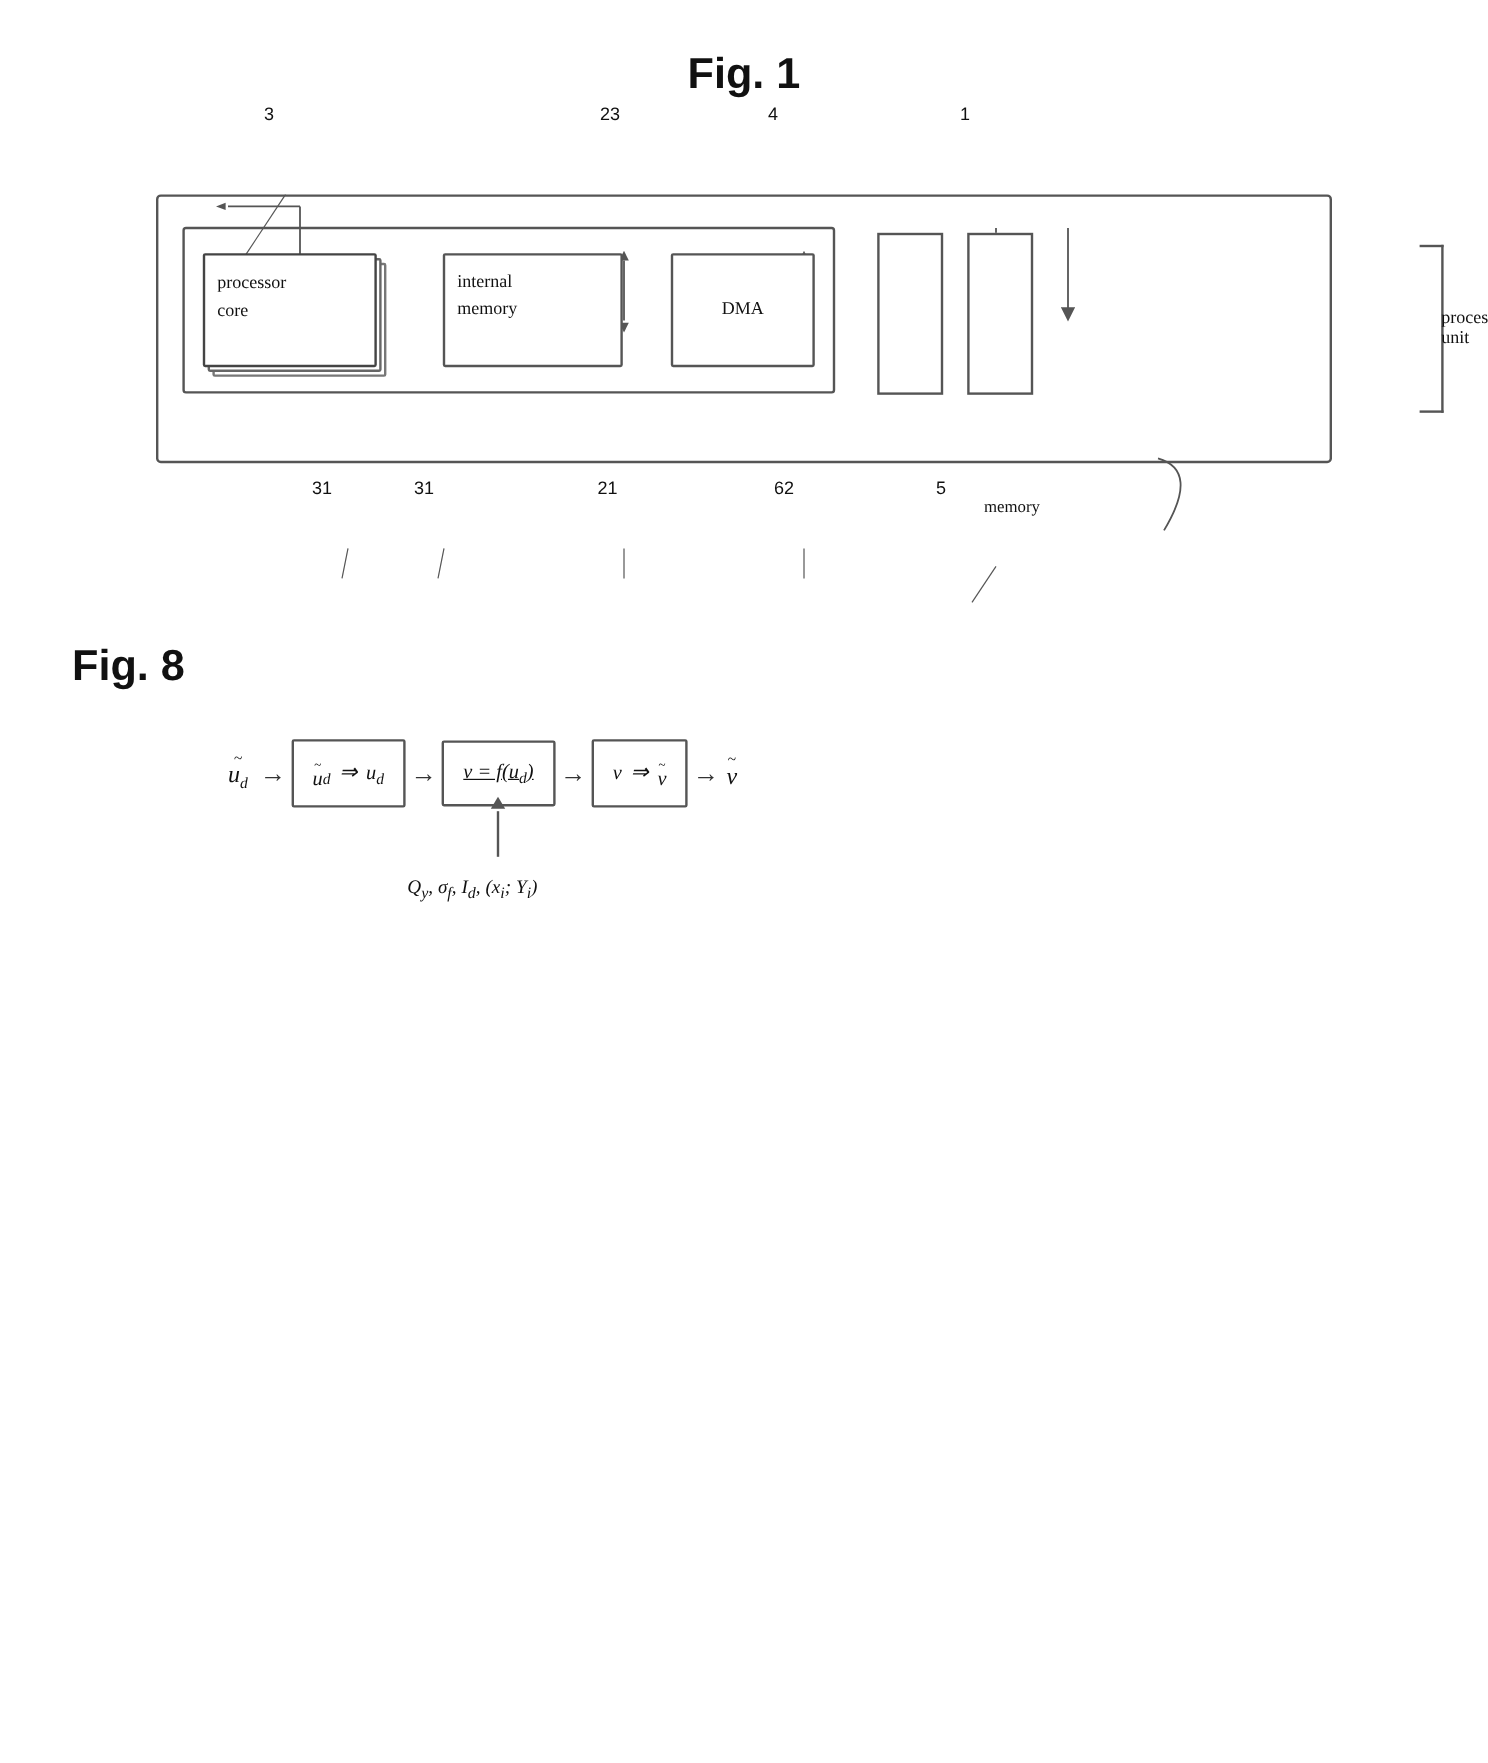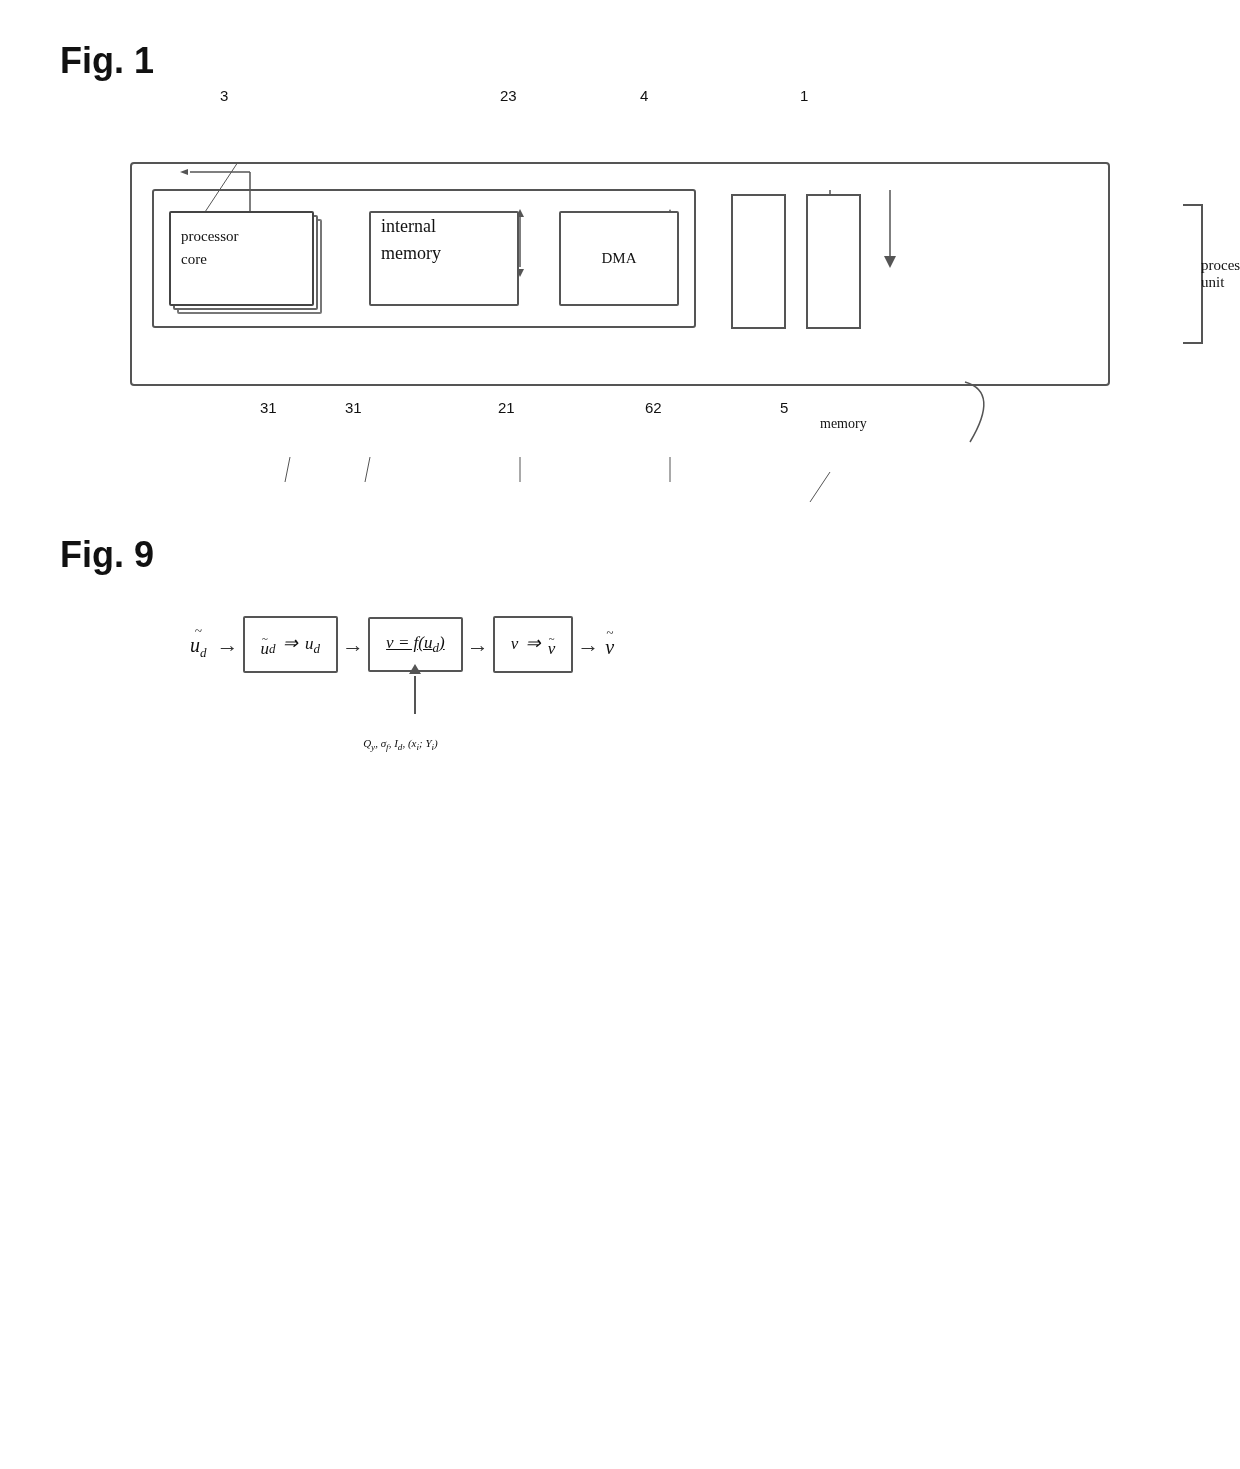--- a/index.html
+++ b/index.html
@@ -57,21 +57,21 @@
     }
 
     .fig2-wrapper {
       position: relative;
       padding-bottom: 80px;
     }
   </style>
 </head>
 <body>
 
-<div style="margin-bottom: 10px;">
+<div style="margin-bottom: 10px; text-align: center;">
   <div class="figure-label">Fig. 1</div>
 </div>
 
 <div class="fig1-container">
 
   <svg class="fig1-svg" viewBox="0 0 980 420" height="420" xmlns="http://www.w3.org/2000/svg">
 
     <line x1="120" y1="10" x2="120" y2="60" stroke="#555" stroke-width="1.5" marker-end="url(#arrow)"></line>
 
     <line x1="120" y1="10" x2="60" y2="10" stroke="#555" stroke-width="1.5"></line>
@@ -134,21 +134,21 @@
         <div style="position: relative; width: 160px; flex-shrink: 0;">
 
           <div style="position: absolute; top: 8px; left: 8px; width: 145px; height: 95px; border: 2px solid #777; background: #fff; z-index: 1; border-radius: 2px;"></div>
           <div style="position: absolute; top: 4px; left: 4px; width: 145px; height: 95px; border: 2px solid #666; background: #fff; z-index: 2; border-radius: 2px;"></div>
 
           <div style="position: relative; border: 2px solid #444; border-radius: 2px; padding: 12px 10px; font-size: 15px; line-height: 1.5; background: #fff; z-index: 3; width: 145px; height: 95px;">
             <span>processor<br>core</span>
           </div>
         </div>
 
-        <div style="border: 2px solid #555; border-radius: 2px; padding: 0 10px; font-size: 18px; line-height: 1.5; background: #fff; width: 150px; margin-left: 40px; flex-shrink: 0; height: 95px;">
+        <div style="border: 2px solid #555; border-radius: 2px; padding: 11px 10px; font-size: 15px; line-height: 1.5; background: #fff; width: 150px; margin-left: 40px; flex-shrink: 0; height: 95px;">
           <span>internal<br>memory</span>
         </div>
 
         <div style="border: 2px solid #555; border-radius: 2px; padding: 4px 10px; font-size: 15px; text-align: center; background: #fff; width: 120px; margin-left: 40px; flex-shrink: 0; height: 95px; display: flex; align-items: center; justify-content: center;">
           <span>DMA</span>
         </div>
 
       </div>
 
       <div style="display: flex; flex-direction: row; gap: 20px; margin-left: 35px; padding-top: 5px; align-self: stretch;">
@@ -173,21 +173,21 @@
       <span style="position: absolute; left: 368px; top: 5px; font-size: 15px; font-family: Arial, sans-serif;">21</span>
       <span style="position: absolute; left: 515px; top: 5px; font-size: 15px; font-family: Arial, sans-serif;">62</span>
       <span style="position: absolute; left: 650px; top: 5px; font-size: 15px; font-family: Arial, sans-serif;">5</span>
       <span style="position: absolute; left: 690px; top: 22px; font-size: 14px;">memory</span>
     </div>
 
   </div>
 </div>
 
 <div style="margin-top: 60px; margin-bottom: 10px;">
-  <div class="figure-label">Fig. 9</div>
+  <div class="figure-label">Fig. 8</div>
 </div>
 
 <div class="fig2-container">
   <div class="fig2-wrapper">
     <div class="fig2-diagram">
 
       <div style="font-size: 20px; font-style: italic; margin-right: 6px; display: flex; flex-direction: column; align-items: center;">
         <span style="font-size: 13px; position: relative; top: 0;">~</span>
         <span style="position: relative; top: -5px; font-size: 20px; font-style: italic; font-family: 'Times New Roman', Times, serif;">u<sub style="font-size:13px;">d</sub></span>
       </div>
@@ -210,21 +210,21 @@
       <div style="position: relative;">
         <div style="border: 2px solid #555; border-radius: 2px; padding: 14px 16px; font-size: 17px; background: #fff; text-align: center;">
           <span style="font-style: italic; font-family: 'Times New Roman', Times, serif; text-decoration: underline;">
             v = f(u<sub style="font-size:13px;">d</sub>)
           </span>
         </div>
 
         <div style="position: absolute; left: 50%; bottom: -42px; transform: translateX(-50%); width: 2px; height: 38px; background: #555;"></div>
         <div style="position: absolute; left: calc(50% - 6px); bottom: -2px; width: 0; height: 0; border-left: 6px solid transparent; border-right: 6px solid transparent; border-bottom: 10px solid #555;"></div>
 
-        <div style="position: absolute; left: 50%; bottom: -80px; transform: translateX(-70%); font-size: 11px; white-space: nowrap; font-style: italic; font-family: 'Times New Roman', Times, serif;">
+        <div style="position: absolute; left: 50%; bottom: -80px; transform: translateX(-70%); font-size: 16px; white-space: nowrap; font-style: italic; font-family: 'Times New Roman', Times, serif;">
           Q<sub>y</sub>, σ<sub>f</sub>, I<sub>d</sub>, (x<sub>i</sub>; Y<sub>i</sub>)
         </div>
       </div>
 
       <div style="font-size: 22px; margin: 0 4px; color: #333;">→</div>
 
       <div style="border: 2px solid #555; border-radius: 2px; padding: 14px 16px; font-size: 17px; background: #fff; text-align: center; display: flex; align-items: center; justify-content: center;">
         <span style="font-style: italic; font-family: 'Times New Roman', Times, serif;">
           v <span style="font-size:18px; margin: 0 3px;">⇒</span>
           <span style="display: inline-flex; flex-direction: column; align-items: center; vertical-align: middle;">

